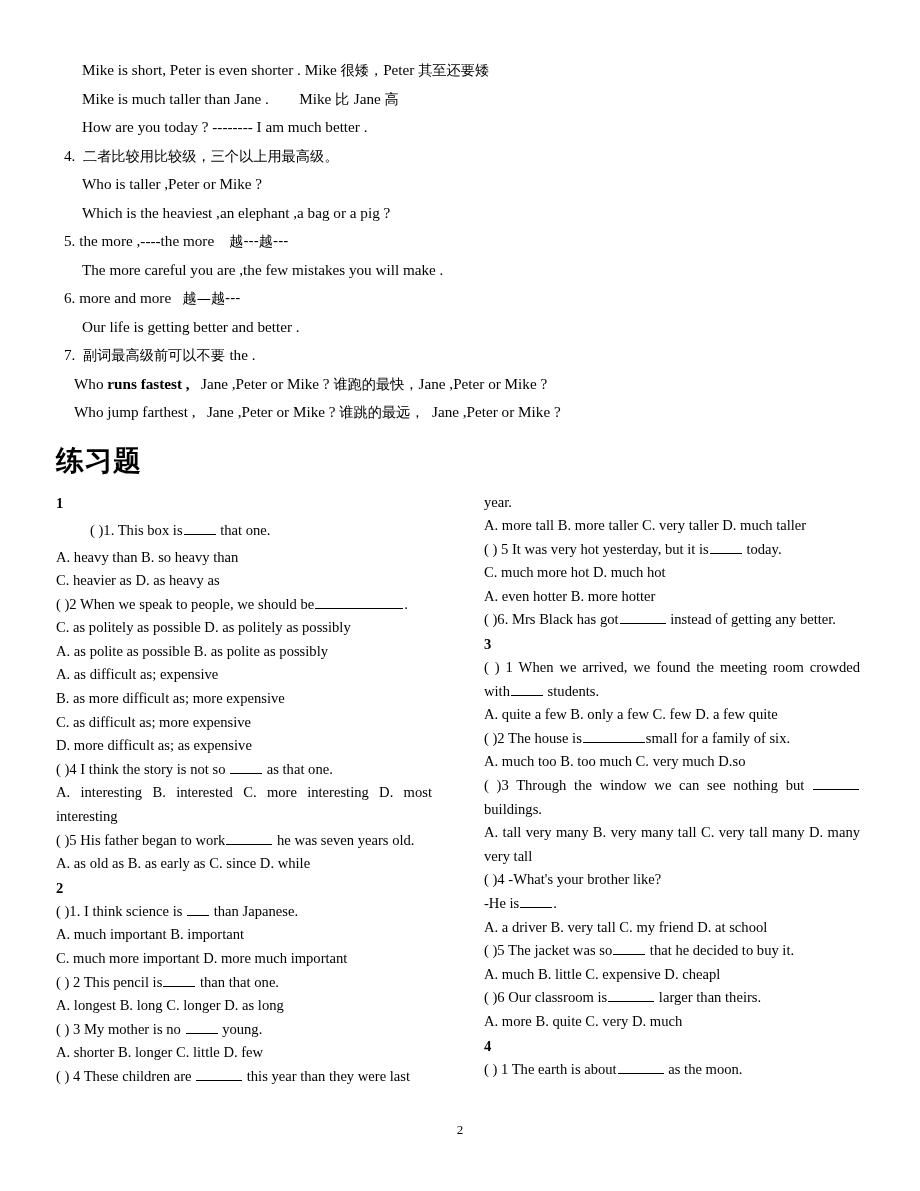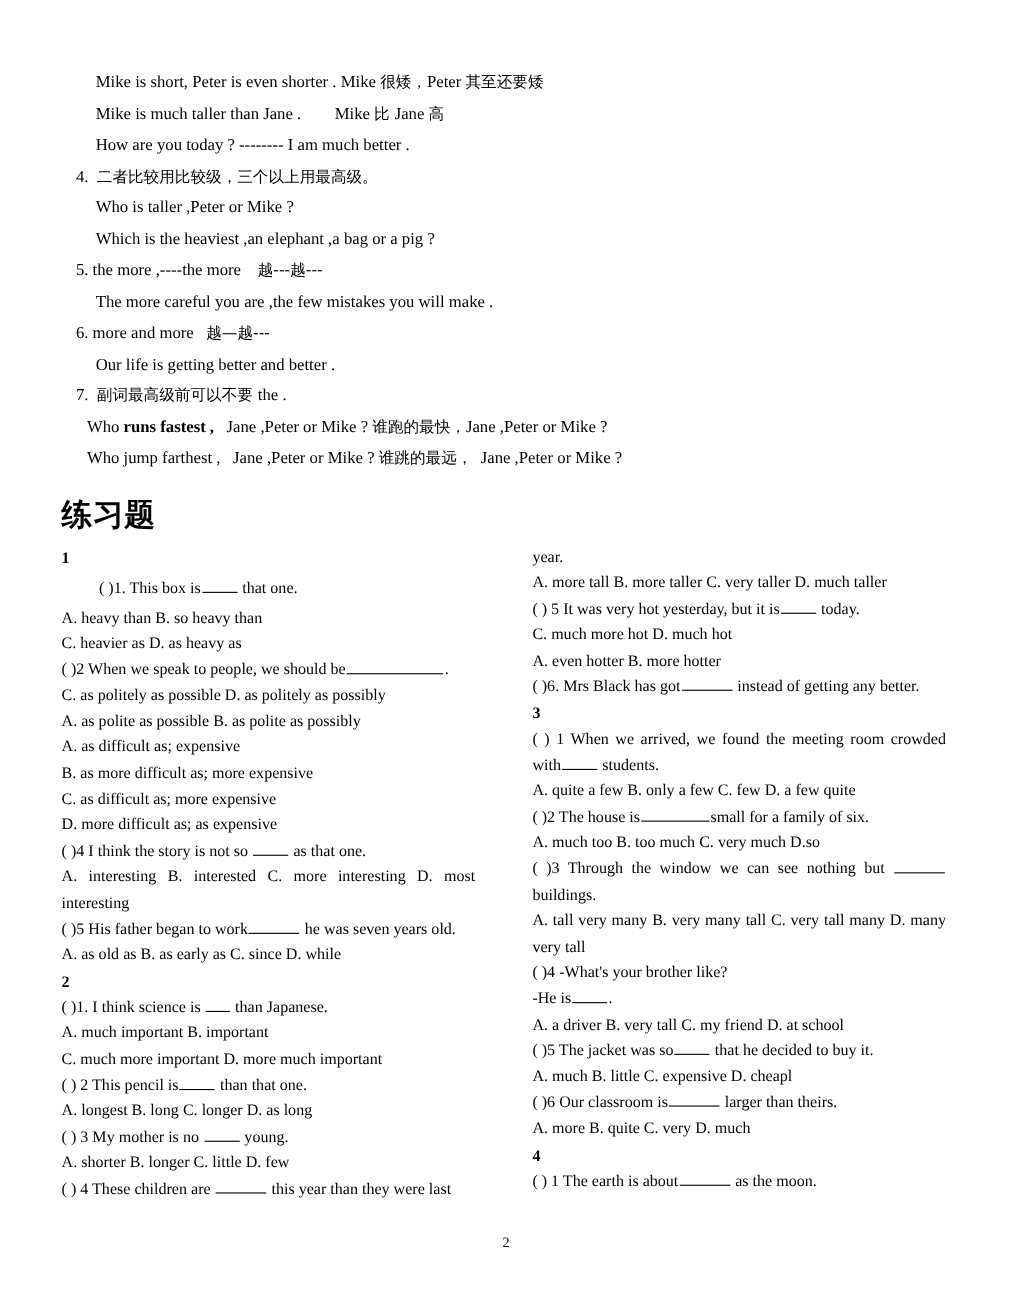--- a/index.html
+++ b/index.html
@@ -19,21 +19,21 @@
   .page {
     position: relative;
     width: 920px;
     height: 1191px;
     box-sizing: border-box;
     padding: 56px 56px 0 56px;
   }
 
   
   .notes {
-    margin: 5px;
+    margin: 0;
     padding: 0 0 0 0;
   }
   .note-line {
     font-size: 15.2px;
     line-height: 28.5px;
     white-space: pre-wrap;
     margin: 0;
   }
   .note-line.indent {
     padding-left: 26px;
@@ -45,21 +45,21 @@
     padding-left: 8px;
   }
   .cjk {
     font-family: "DejaVu Sans", "Liberation Sans", sans-serif;
     font-size: 14.2px;
   }
   .bold { font-weight: bold; }
 
   
   .section-title {
-    font-family: Liberation Sans, sans-serif;
+    font-family: Liberation Mono, monospace;
     font-size: 28px;
     font-weight: bold;
     line-height: 40px;
     margin: 16px 0 8px 0;
     letter-spacing: 0.5px;
   }
 
   
   .columns {
     display: flex;

